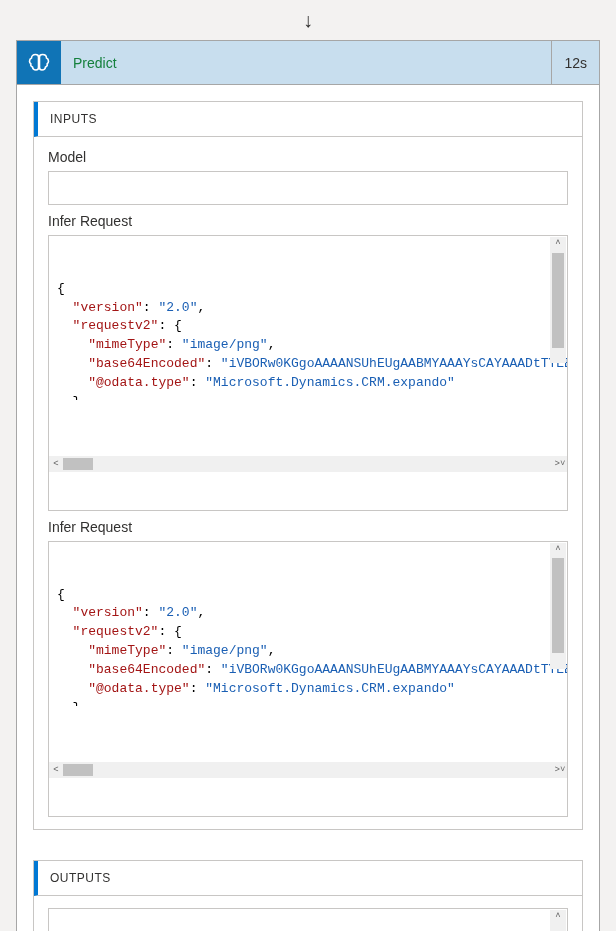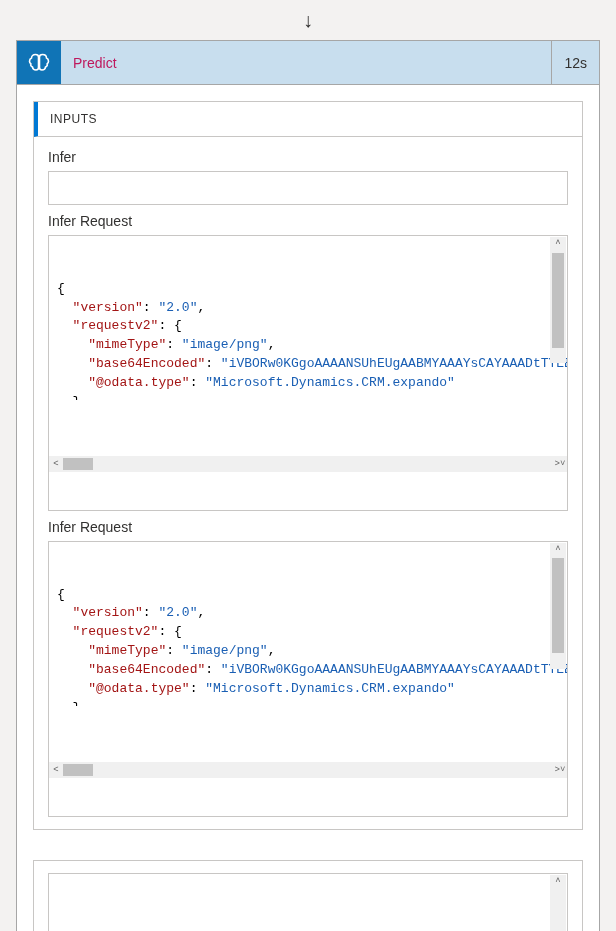--- a/index.html
+++ b/index.html
@@ -47,21 +47,21 @@
     .brain-icon {
       width: 24px;
       height: 24px;
     }
     .header-title {
       flex: 1;
       display: flex;
       align-items: center;
       padding-left: 12px;
       font-size: 14px;
-      color: #be185d;
+      color: #15803d;
     }
     .header-duration {
       display: flex;
       align-items: center;
       padding: 0 12px;
       font-size: 14px;
       color: #323130;
       border-left: 1px solid #a6a6a6;
     }
     .card-body {
@@ -160,21 +160,21 @@
     <div class="header-title">Predict</div>
     <div class="header-duration">12s</div>
   </div>
 
   <div class="card-body">
 
     <div class="section">
       <div class="section-header">INPUTS</div>
       <div class="section-content">
 
-        <div class="field-label">Infer</div>
+        <div class="field-label">Model</div>
         <input class="field-input" type="text" value="" style="">
 
         <div class="field-label">Infer Request</div>
         <div class="code-box">
           <div class="code-inner"><span class="p">{</span><br><span class="p">  </span><span class="k">"version"</span><span class="p">: </span><span class="s">"2.0"</span><span class="p">,</span><br><span class="p">  </span><span class="k">"requestv2"</span><span class="p">: {</span><br><span class="p">    </span><span class="k">"mimeType"</span><span class="p">: </span><span class="s">"image/png"</span><span class="p">,</span><br><span class="p">    </span><span class="k">"base64Encoded"</span><span class="p">: </span><span class="s">"iVBORw0KGgoAAAANSUhEUgAABMYAAAYsCAYAAADtTYEBA</span><br><span class="p">    </span><span class="k">"@odata.type"</span><span class="p">: </span><span class="s">"Microsoft.Dynamics.CRM.expando"</span><br><span class="p">  }</span></div>
           <div class="vbar-r" style="height:126px">
             <span class="arrow">˄</span>
             <div class="thumb" style="height:95px;margin-top:0"></div>
             <span class="arrow" style="visibility:hidden">˅</span>
           </div>
@@ -197,20 +197,21 @@
             <span class="arrow">˂</span>
             <div class="track"><div class="thumb" style="width:30px"></div></div>
             <span class="arrow">˃˅</span>
           </div>
         </div>
 
       </div>
     </div>
 
     <div class="section" style="margin-bottom:8px">
+      <div class="section-header">OUTPUTS</div>
       <div class="section-content">
 
         <div class="code-box">
           
           <div class="vbar-r" style="height:152px">
             <span class="arrow">˄</span>
             <div style="flex:1"></div>
             
             
           </div>

